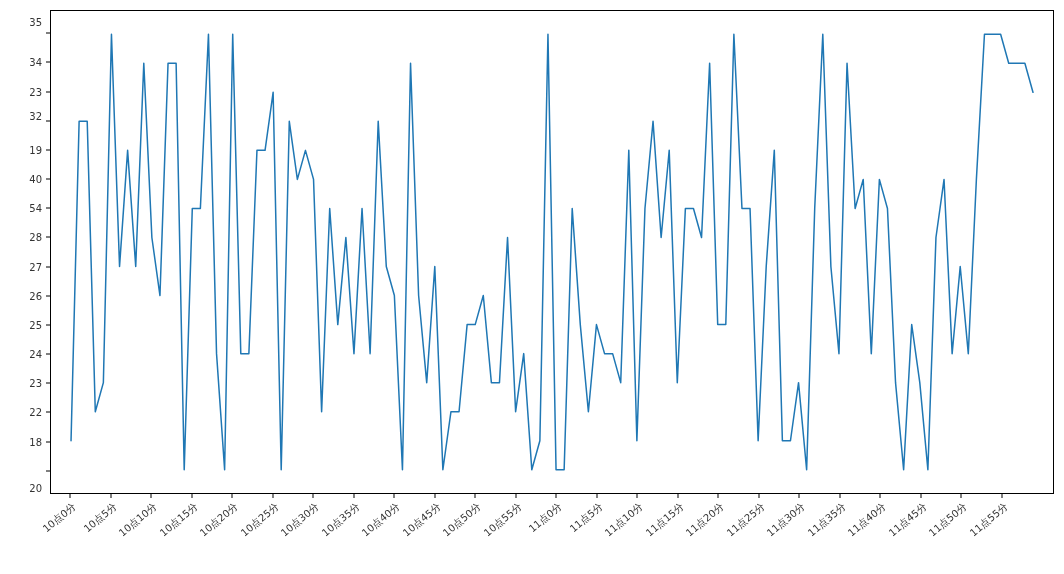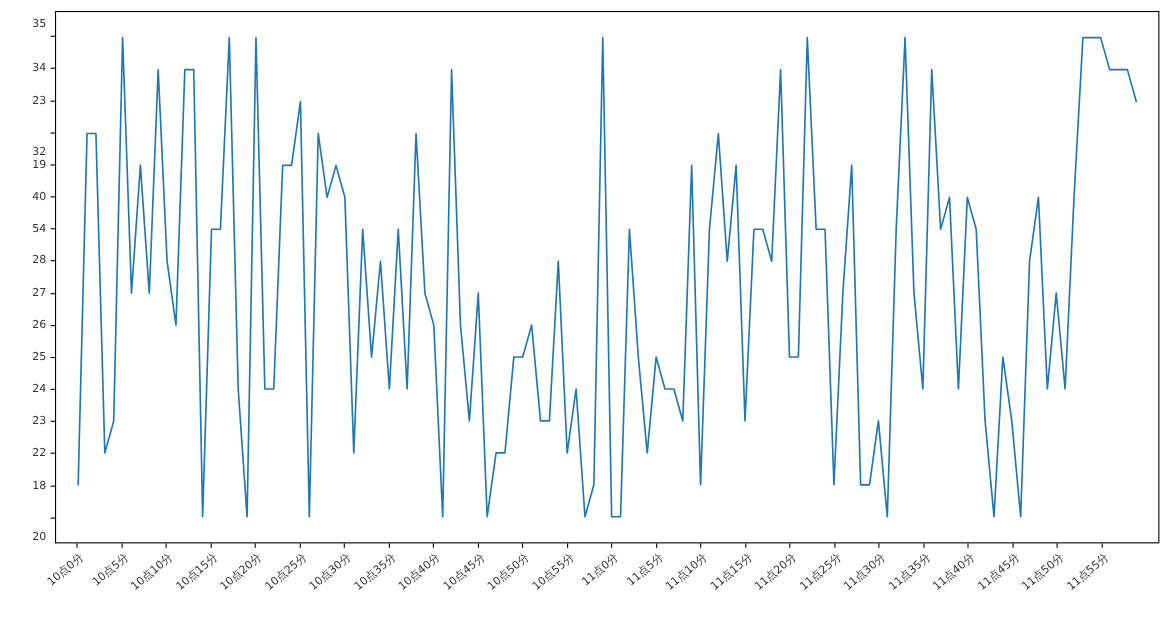--- a/index.html
+++ b/index.html
@@ -113,21 +113,21 @@
       <div class="y-tick" style="top: 256.578px;">27</div>
       <div class="y-tick-mark" style="top: 256.578px; right: -4px;"></div>
       <div class="y-tick" style="top: 227.422px;">28</div>
       <div class="y-tick-mark" style="top: 227.422px; right: -4px;"></div>
       <div class="y-tick" style="top: 198.265px;">54</div>
       <div class="y-tick-mark" style="top: 198.265px; right: -4px;"></div>
       <div class="y-tick" style="top: 169.108px;">40</div>
       <div class="y-tick-mark" style="top: 169.108px; right: -4px;"></div>
       <div class="y-tick" style="top: 139.952px;">19</div>
       <div class="y-tick-mark" style="top: 139.952px; right: -4px;"></div>
-      <div class="y-tick" style="top: 128px;">32</div>
+      <div class="y-tick" style="top: 106px;">32</div>
       <div class="y-tick-mark" style="top: 110.795px; right: -4px;"></div>
       <div class="y-tick" style="top: 81.6386px;">23</div>
       <div class="y-tick-mark" style="top: 81.6386px; right: -4px;"></div>
       <div class="y-tick" style="top: 52.4819px;">34</div>
       <div class="y-tick-mark" style="top: 52.4819px; right: -4px;"></div>
       <div class="y-tick" style="top: 12px;">35</div>
       <div class="y-tick-mark" style="top: 23.3253px; right: -4px;"></div>
     </div>
 
   <div class="plot-area">

